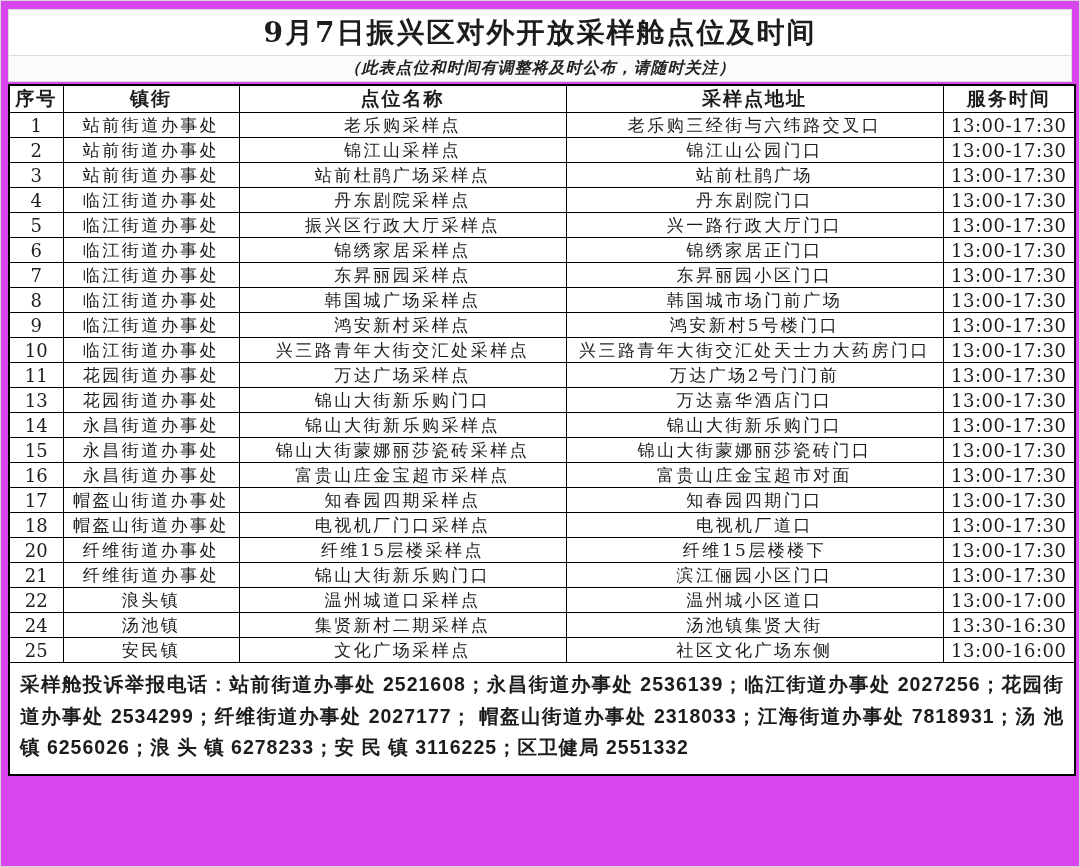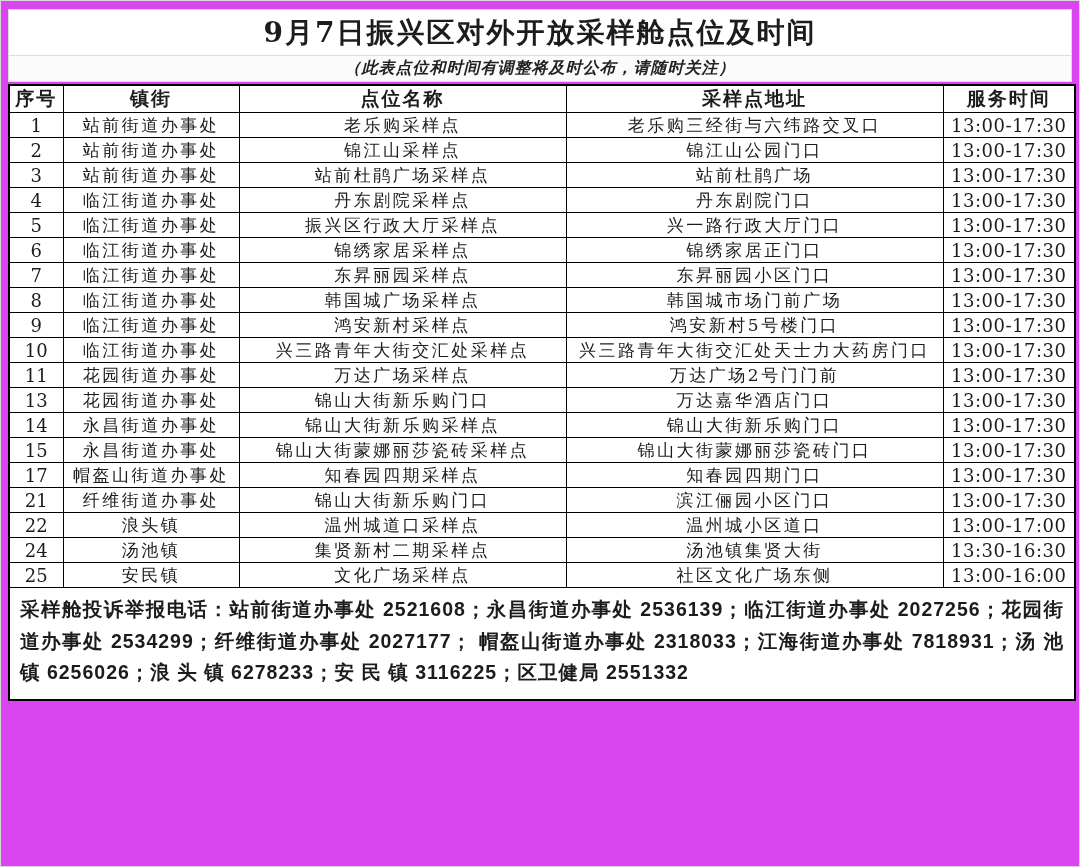--- a/index.html
+++ b/index.html
@@ -165,24 +165,45 @@
           <td class="c4">13:00-17:30</td>
         </tr>
         <tr>
           <td class="c0">15</td>
           <td class="c1">永昌街道办事处</td>
           <td class="c2">锦山大街蒙娜丽莎瓷砖采样点</td>
           <td class="c3">锦山大街蒙娜丽莎瓷砖门口</td>
           <td class="c4">13:00-17:30</td>
         </tr>
         <tr>
+          <td class="c0">16</td>
+          <td class="c1">永昌街道办事处</td>
+          <td class="c2">富贵山庄金宝超市采样点</td>
+          <td class="c3">富贵山庄金宝超市对面</td>
+          <td class="c4">13:00-17:30</td>
+        </tr>
+        <tr>
           <td class="c0">17</td>
           <td class="c1">帽盔山街道办事处</td>
           <td class="c2">知春园四期采样点</td>
           <td class="c3">知春园四期门口</td>
+          <td class="c4">13:00-17:30</td>
+        </tr>
+        <tr>
+          <td class="c0">18</td>
+          <td class="c1">帽盔山街道办事处</td>
+          <td class="c2">电视机厂门口采样点</td>
+          <td class="c3">电视机厂道口</td>
+          <td class="c4">13:00-17:30</td>
+        </tr>
+        <tr>
+          <td class="c0">20</td>
+          <td class="c1">纤维街道办事处</td>
+          <td class="c2">纤维15层楼采样点</td>
+          <td class="c3">纤维15层楼楼下</td>
           <td class="c4">13:00-17:30</td>
         </tr>
         <tr>
           <td class="c0">21</td>
           <td class="c1">纤维街道办事处</td>
           <td class="c2">锦山大街新乐购门口</td>
           <td class="c3">滨江俪园小区门口</td>
           <td class="c4">13:00-17:30</td>
         </tr>
         <tr>

